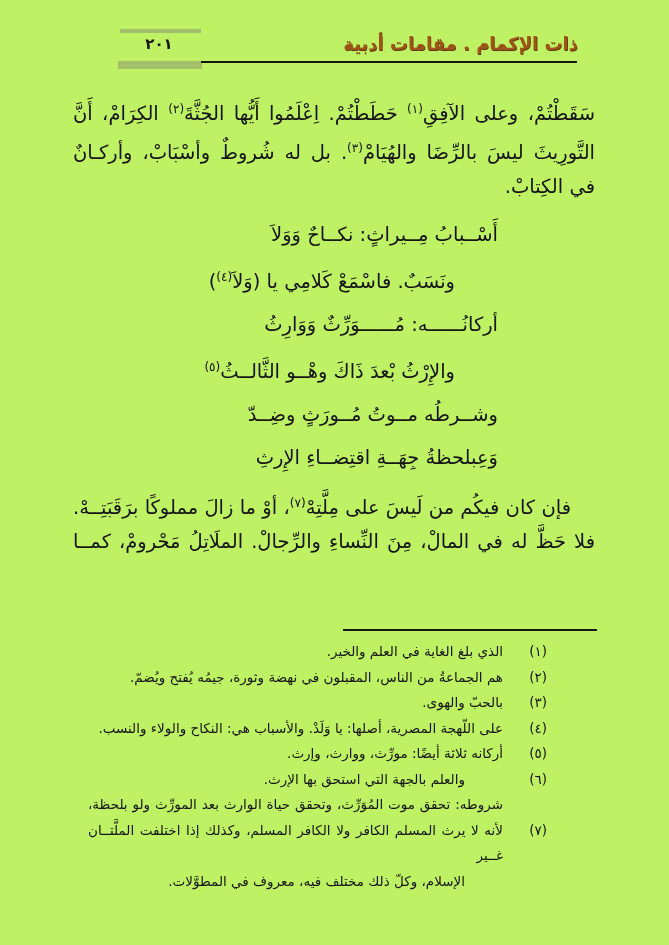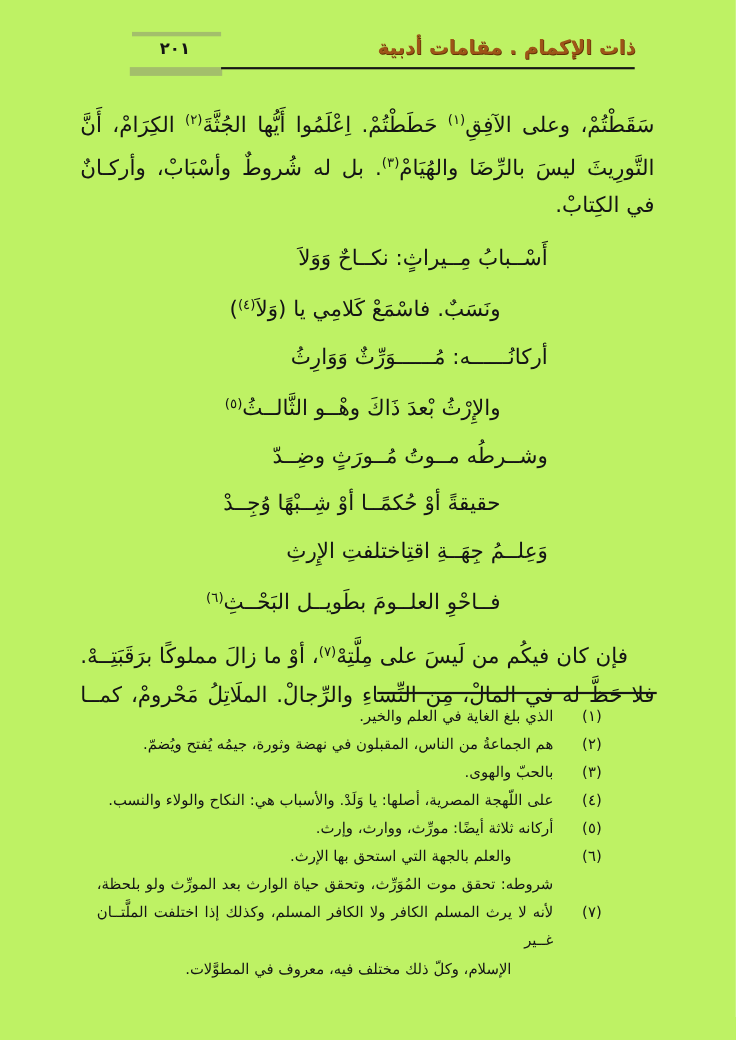--- a/index.html
+++ b/index.html
@@ -55,23 +55,21 @@
     <div class="bline just">سَقَطْتُمْ، وعلى الآفِقِ<sup class="fnm">(١)</sup> حَطَطْتُمْ. اِعْلَمُوا أَيُّها الجُثَّةَ<sup class="fnm">(٢)</sup> الكِرَامْ، أَنَّ</div>
     <div class="bline just">التَّورِيثَ ليسَ بالرِّضَا والهُيَامْ<sup class="fnm">(٣)</sup>. بل له شُروطٌ وأسْبَابْ، وأركـانٌ</div>
     <div class="bline">في الكِتابْ.</div>
 
     <div class="poem">
       <div class="pline hem1">أَسْــبابُ مِــيراثٍ: نكــاحٌ وَوَلاَ</div>
       <div class="pline hem2">ونَسَبٌ. فاسْمَعْ كَلامِي يا (وَلاَ<sup class="fnm">(٤)</sup>)</div>
       <div class="pline hem1">أركانُــــــه: مُــــــوَرِّثٌ وَوَارِثُ</div>
       <div class="pline hem2">والإِرْثُ بْعدَ ذَاكَ وهْــو الثَّالــثُ<sup class="fnm">(٥)</sup></div>
       <div class="pline hem1">وشــرطُه مــوتُ مُــورَثٍ وضِــدّ</div>
-      <div class="pline hem2">حقيقةً أوْ حُكمًــا أوْ شِــبْهًا وُجِــدْ</div>
-      <div class="pline hem1">وَعِلــمُ جِهَــةِ اقتِاختلفتِ الإِرثِ</div>
-      <div class="pline hem2">فــاحْوِ العلــومَ بطَويــل البَحْــثِ<sup class="fnm">(٦)</sup></div>
+      <div class="pline hem1">وَعِبلحظةُ جِهَــةِ اقتِضــاءِ الإِرثِ</div>
     </div>
 
     <div class="bline just indent1">فإن كان فيكُم من لَيسَ على مِلَّتِهْ<sup class="fnm">(٧)</sup>، أوْ ما زالَ مملوكًا برَقَبَتِــهْ.</div>
     <div class="bline just">فلا حَظَّ له في المالْ، مِنَ النِّساءِ والرِّجالْ. الملَاتِلُ مَحْرومْ، كمــا</div>
   </div>
 
   <div class="fn-rule"></div>
 
   <div class="footnotes">
 

